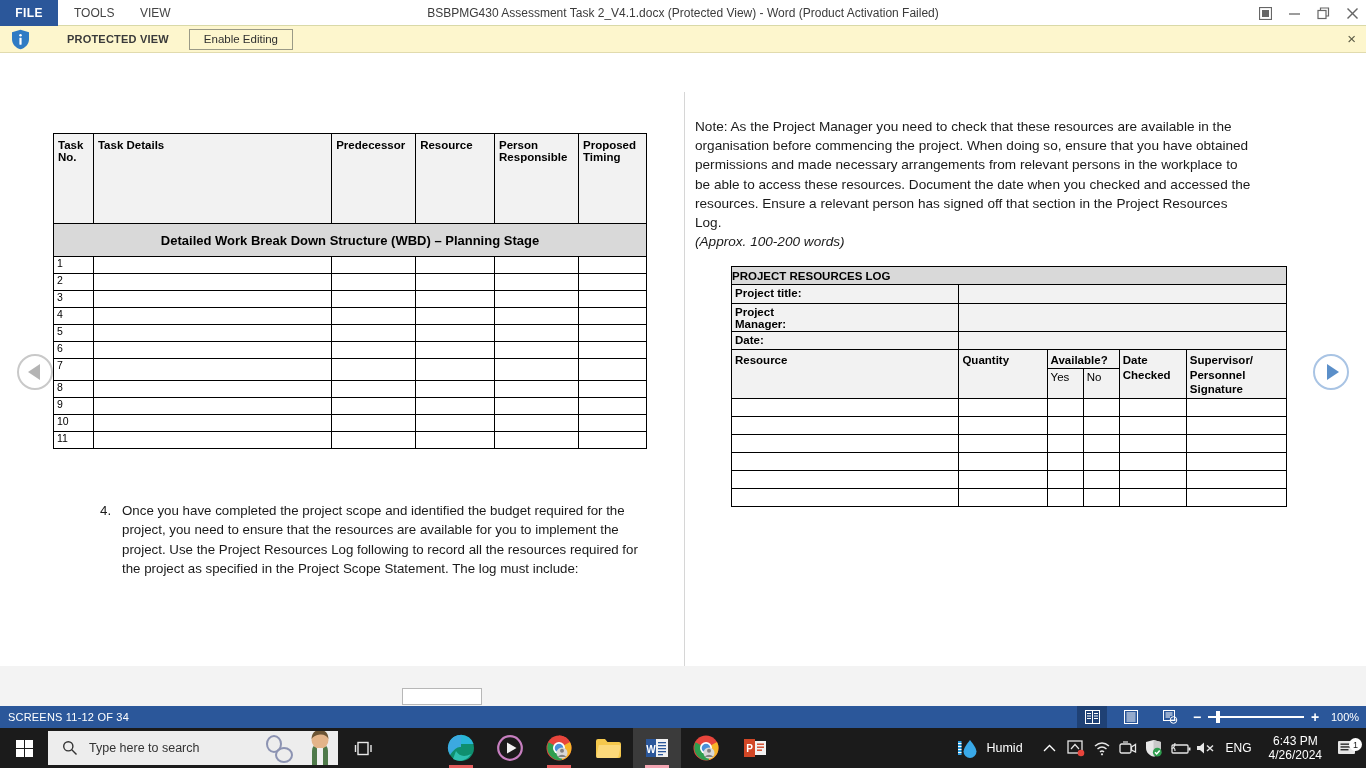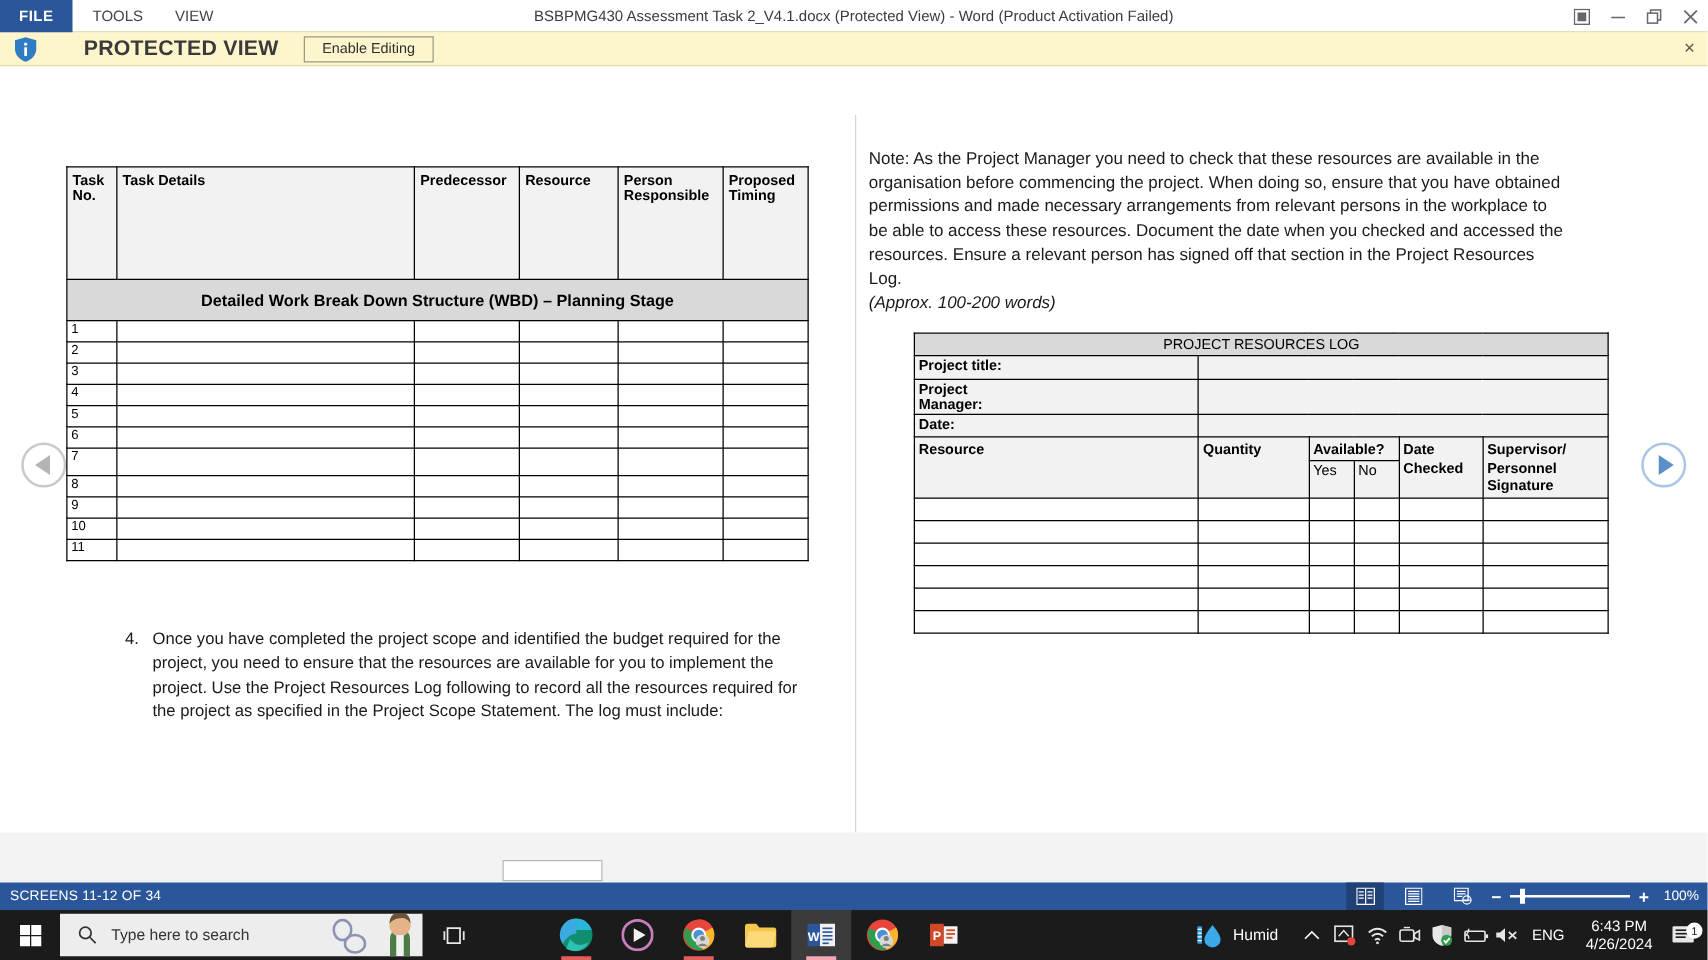--- a/index.html
+++ b/index.html
@@ -46,21 +46,21 @@
   .wbtn svg { display: block; }
 
   
   #protbar {
     position: absolute; left: 0; top: 26px; width: 1366px; height: 27px;
     background: #fdf6cd; border-bottom: 1px solid #e1dbae;
     display: flex; align-items: center;
   }
   #shield-icon { margin-left: 11px; width: 19px; height: 21px; flex: 0 0 auto; }
   #prot-label {
-    margin-left: 9px; font-size: 17px; font-weight: bold; color: #3a3a3a;
+    margin-left: 9px; font-size: 11px; font-weight: bold; color: #3a3a3a;
     letter-spacing: .2px;
     padding-left: 28px;
   }
   #prot-msg { margin-left: 10px; font-size: 11.5px; color: #3a3a3a; }
   #enable-btn {
     margin-left: 20px; height: 21px; padding: 0 14px;
     background: #fdf6cd; border: 1px solid #9a9a86;
     font-size: 11.5px; color: #2f2f2f;
     display: flex; align-items: center; justify-content: center;
     font-family: "Liberation Sans", sans-serif;
@@ -141,22 +141,22 @@
   }
   #note-approx { font-style: italic; }
 
   
   #prl {
     position: absolute; left: 731px; top: 212px; width: 556px;
     border-collapse: collapse; font-size: 11.5px; color: #000000;
   }
   #prl td { border: 1px solid #000000; padding: 0; vertical-align: top; }
   #prl .prl-title {
-    background: #d9d9d9; height: 18px; text-align: center;
-    font-weight: normal; font-size: 11.5px; vertical-align: middle;
+    background: #d9d9d9; height: 18px; 
+    font-weight: bold; font-size: 11.5px; vertical-align: middle;
   }
   #prl .lbl {
     background: #f2f2f2; font-weight: bold; padding: 2px 0 0 3px;
   }
   #prl .val { background: #f2f2f2; }
   #prl .r-title { height: 19px; }
   #prl .r-mgr   { height: 28px; }
   #prl .r-date  { height: 18px; }
   #prl .colhdr {
     background: #f2f2f2; font-weight: bold; padding: 3px 0 0 3px;

